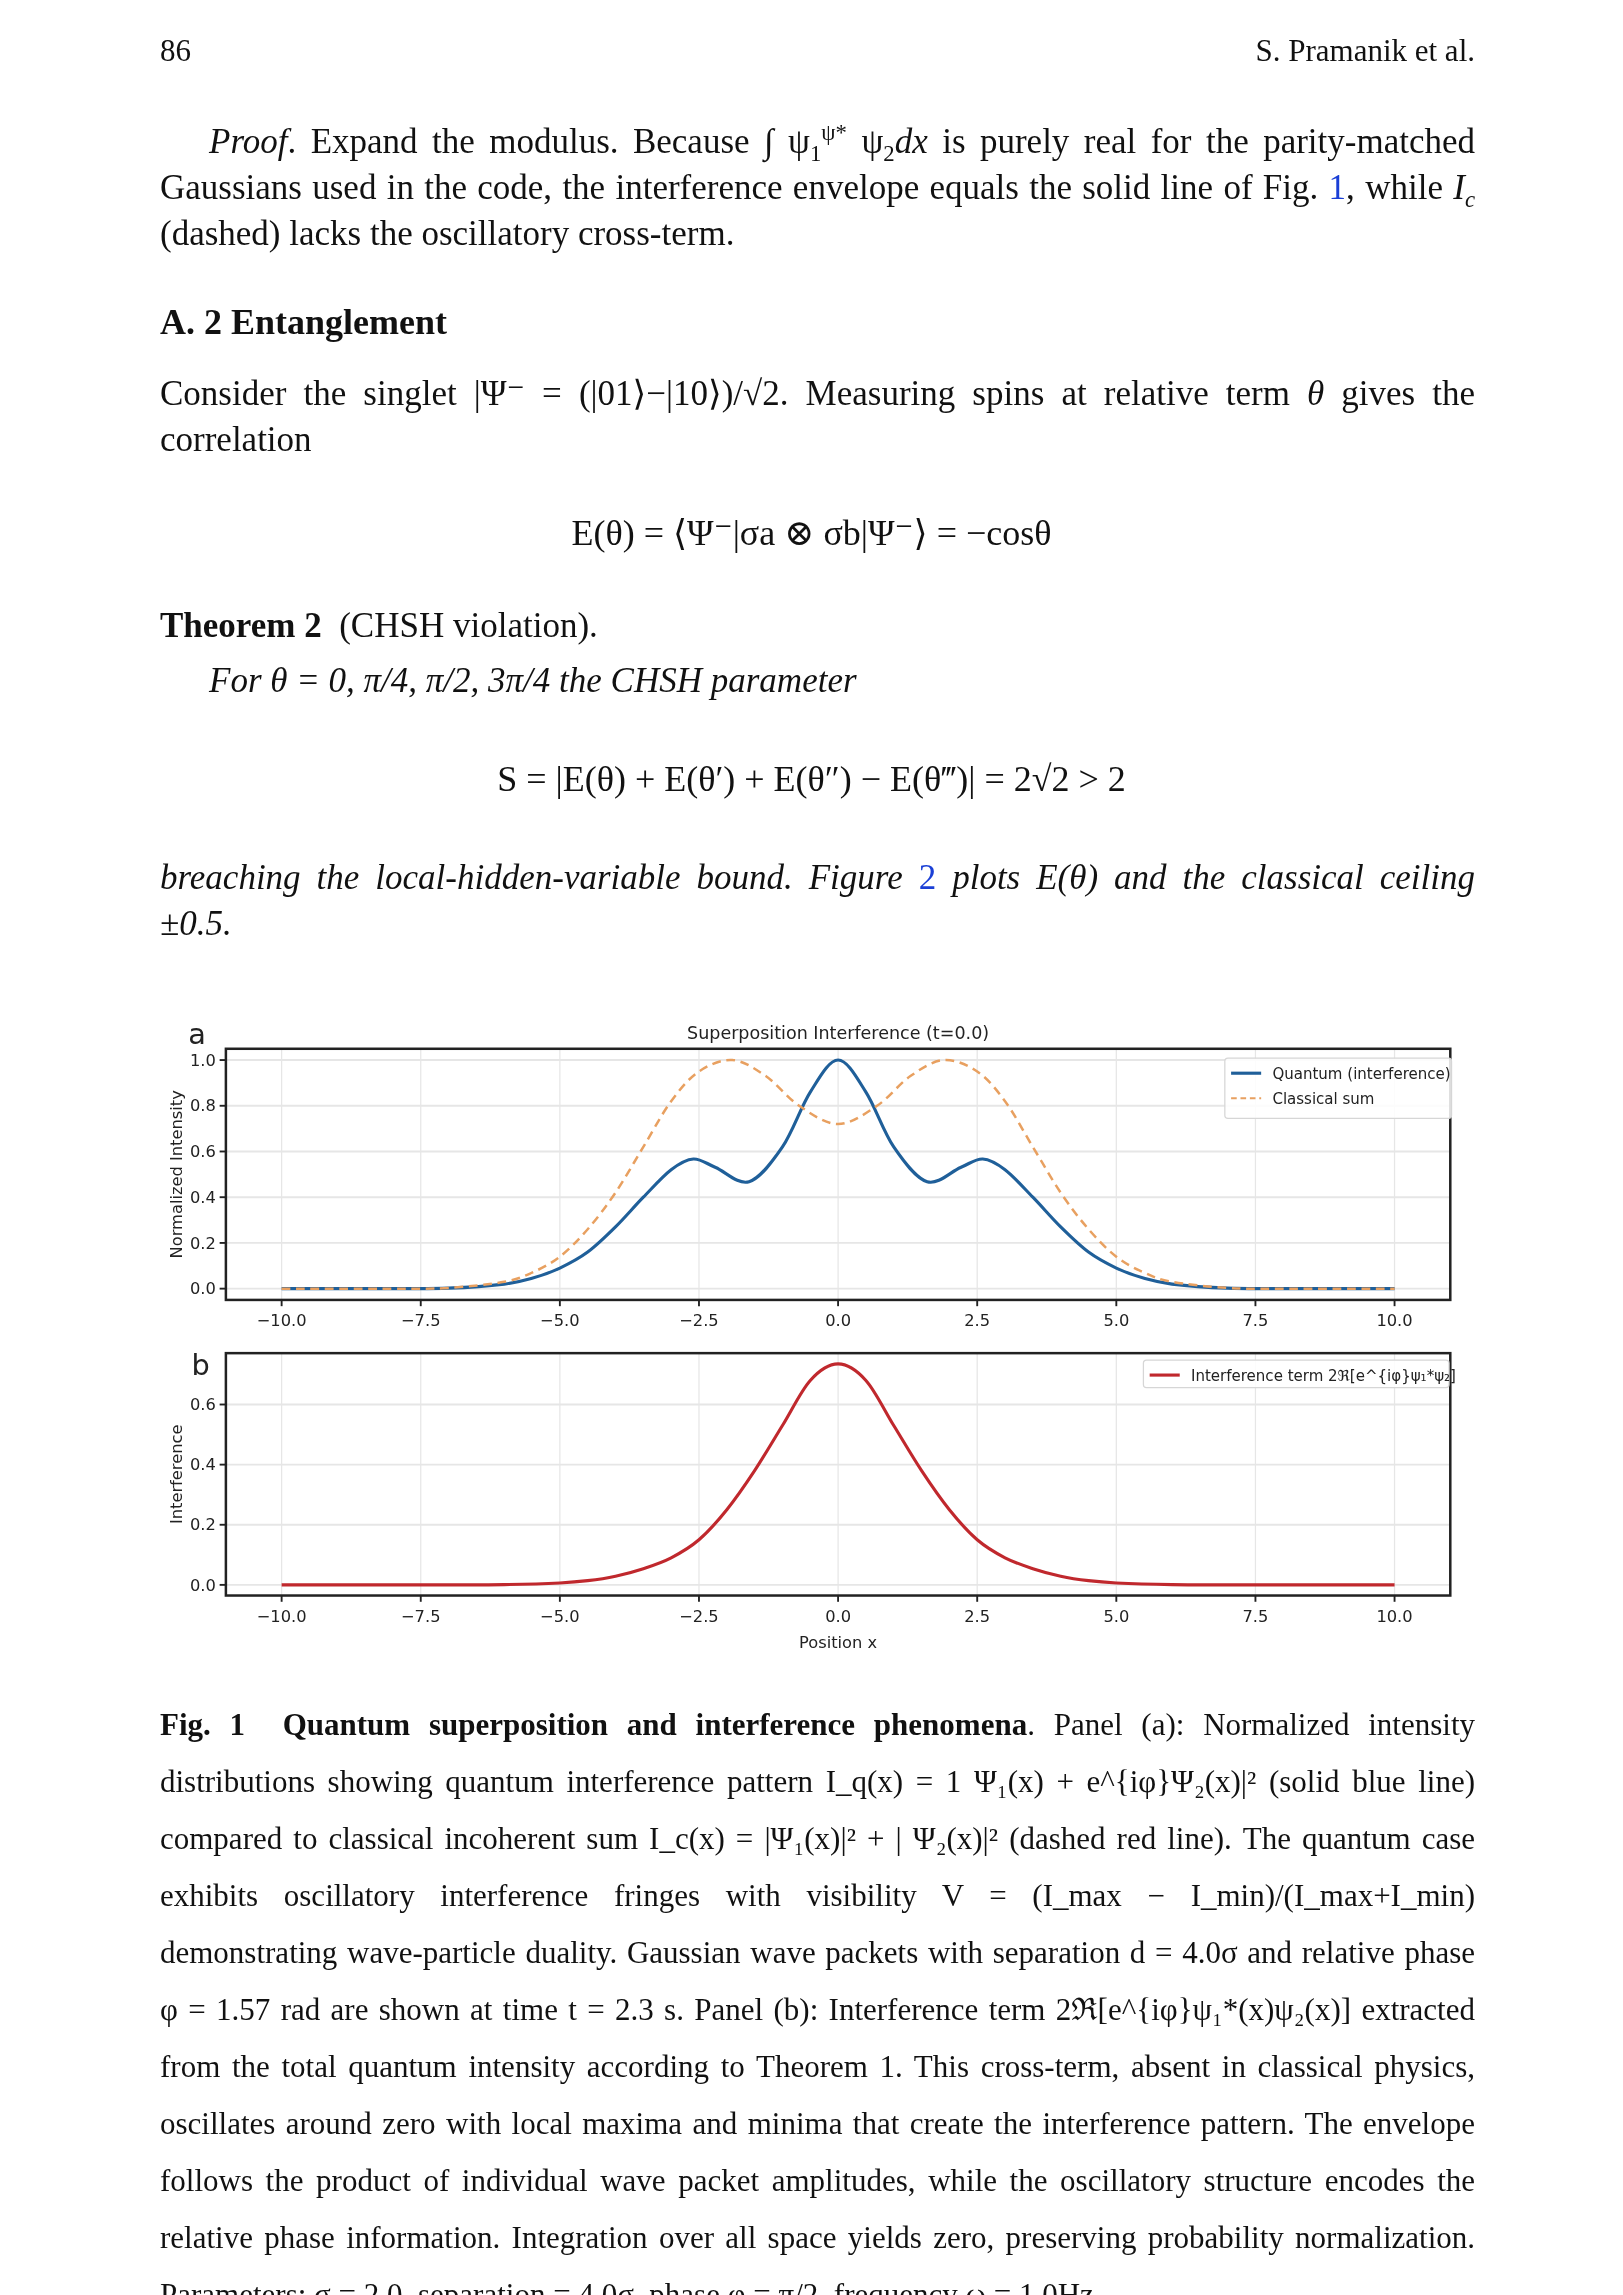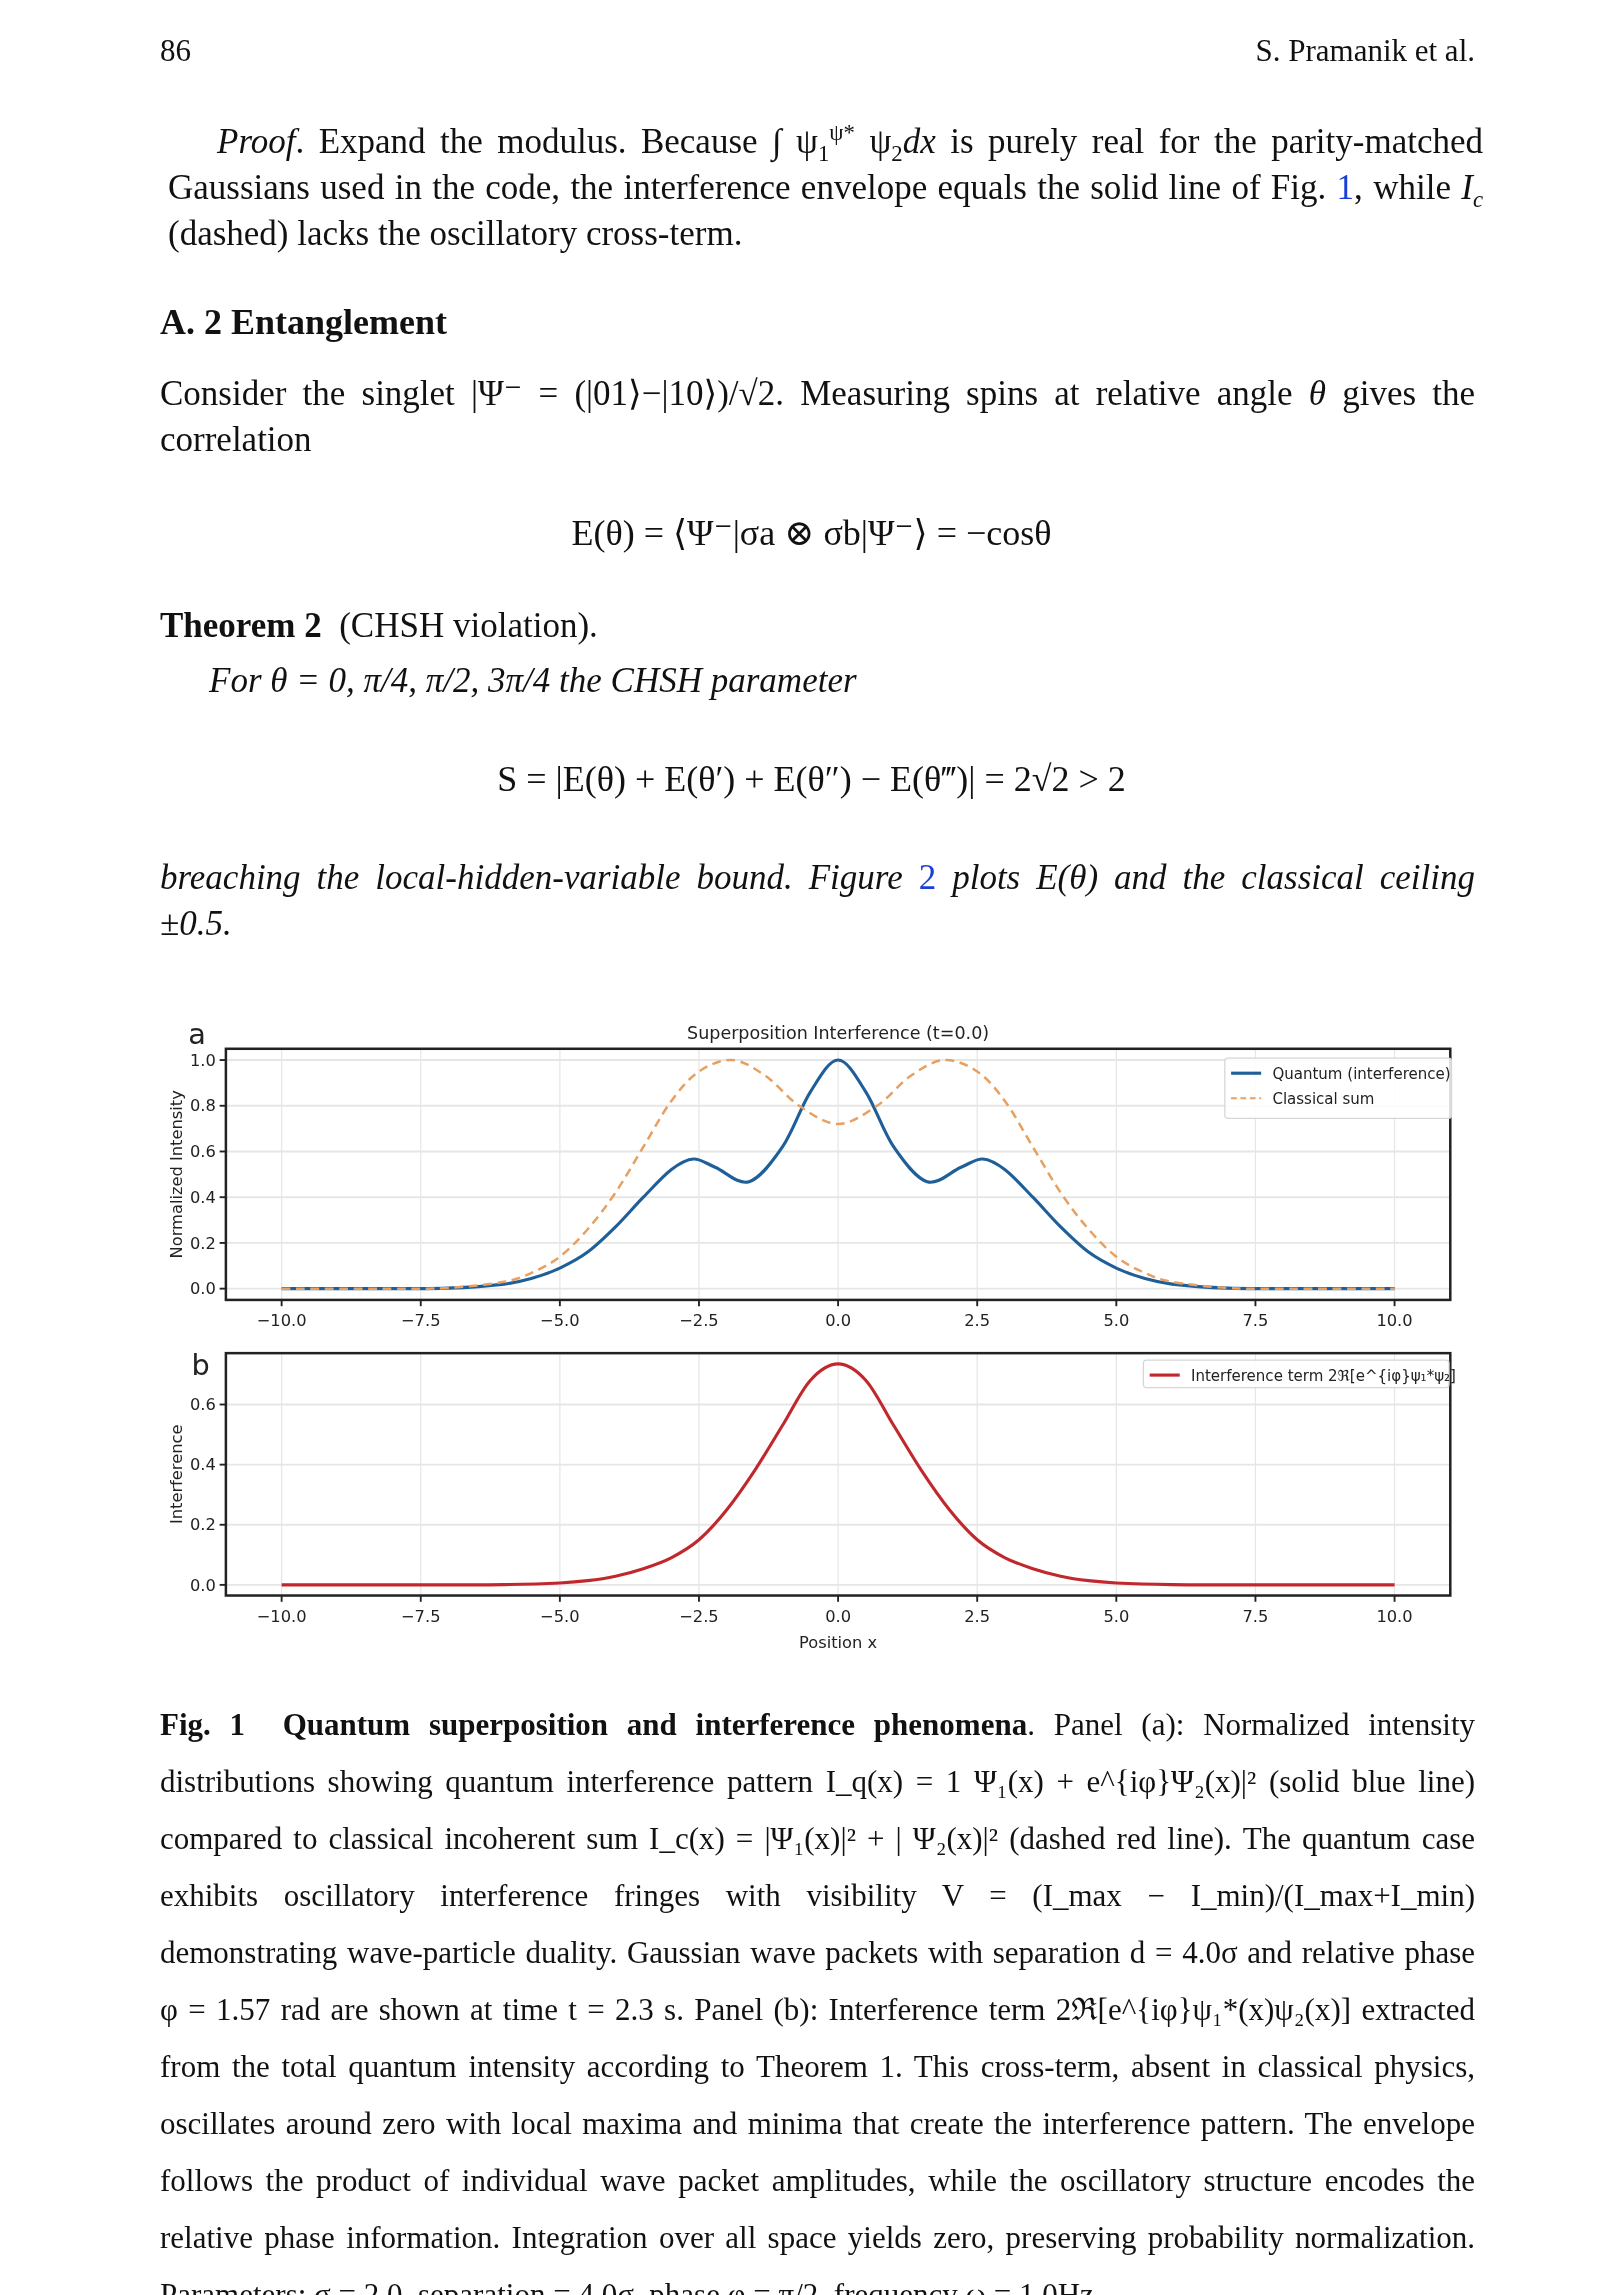--- a/index.html
+++ b/index.html
@@ -21,28 +21,28 @@
   .figure svg { width: 100%; height: 100%; }
   .chart-text { font-family: "DejaVu Sans", sans-serif; fill: #222; }
   sup, sub { font-size: 0.65em; line-height: 0; }
 </style>
 </head>
 <body>
 
 <div class="abs runhead pagenum">86</div>
 <div class="abs runhead authors">S. Pramanik et al.</div>
 
-<div class="abs para" style="top:119px;margin-left:8px;">
+<div class="abs para" style="top:119px;">
   <span class="indent"></span><i>Proof</i><span>. Expand the modulus. Because ∫ ψ</span><sub>1</sub><sup>ψ*</sup><span> ψ</span><sub>2</sub><i>dx</i><span> is purely real for the parity-matched Gaussians used in the code, the interference envelope equals the solid line of Fig. </span><span class="ref">1</span><span>, while </span><i>I</i><sub class="it">c</sub><span> (dashed) lacks the oscillatory cross-term.</span>
 </div>
 
 <div class="abs heading" style="top:301px;">A. 2 Entanglement</div>
 
 <div class="abs para" style="top:371px;">
-  <span>Consider the singlet </span><span>|Ψ⁻ = (|01⟩−|10⟩)/√2</span><span>. Measuring spins at relative angle </span><i>θ</i><span> gives the correlation</span>
+  <span>Consider the singlet </span><span>|Ψ⁻ = (|01⟩−|10⟩)/√2</span><span>. Measuring spins at relative term </span><i>θ</i><span> gives the correlation</span>
 </div>
 
 <div class="abs display" style="top:512px;">E(θ) = ⟨Ψ⁻|σa ⊗ σb|Ψ⁻⟩ = −cosθ</div>
 
 <div class="abs para" style="top:603px;">
   <b>Theorem 2</b>&nbsp;&nbsp;<span>(CHSH violation).</span>
 </div>
 <div class="abs para" style="top:658px;">
   <span class="indent"></span><i>For θ = 0, π/4, π/2, 3π/4 the CHSH parameter</i>
 </div>

